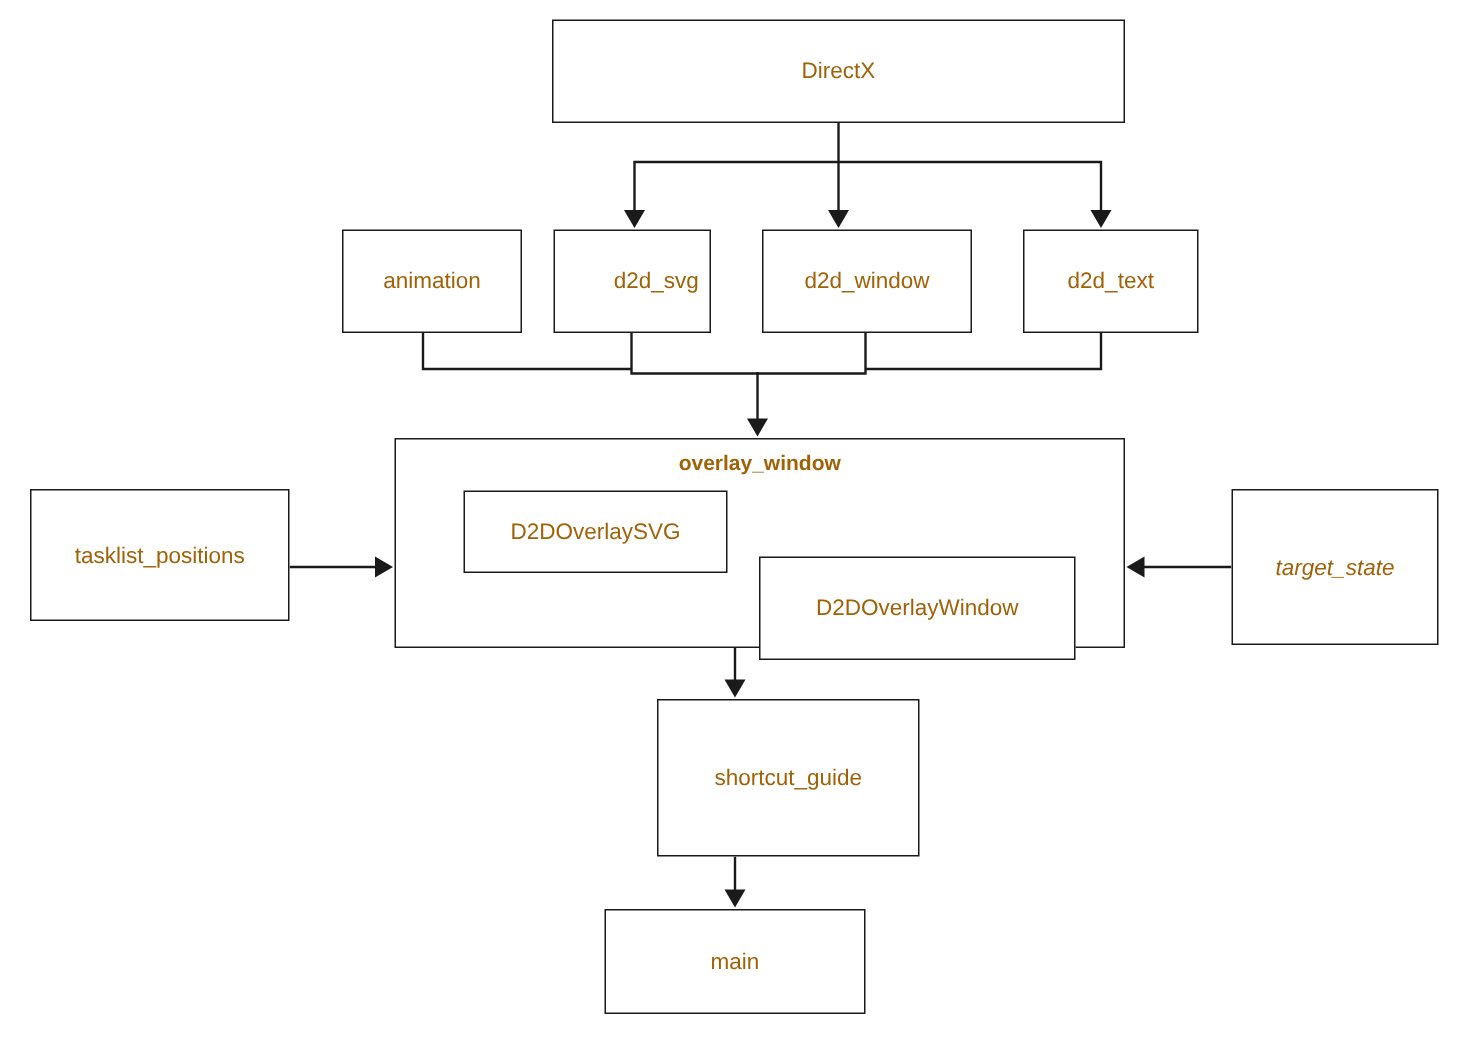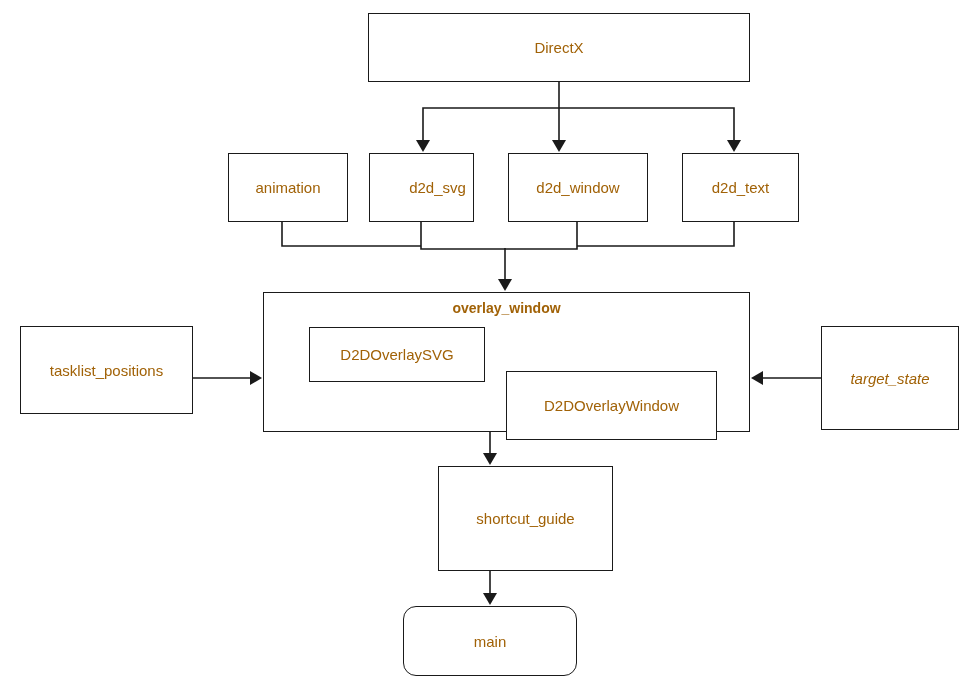--- a/index.html
+++ b/index.html
@@ -107,15 +107,15 @@
     <div class="node" style="left:45px; top:34px; width:176px; height:55px;">D2DOverlaySVG</div>
     <div class="node" style="left:242px; top:34px; width:211px; height:69px;margin-top:44px;">D2DOverlayWindow</div>
   </div>
 
   <div class="node" style="left:20px; top:326px; width:173px; height:88px;">tasklist_positions</div>
 
   <div class="node" style="left:821px; top:326px; width:138px; height:104px;font-style:italic;">target_state</div>
 
   <div class="node" style="left:403px; top:466px; width:175px; height:105px;margin-left:35px;">shortcut_guide</div>
 
-  <div class="node" style="left:403px; top:606px; width:174px; height:70px;border-radius:13px;">main</div>
+  <div class="node" style="left:403px; top:606px; width:174px; height:70px;">main</div>
 
 </div>
 
 </body></html>

